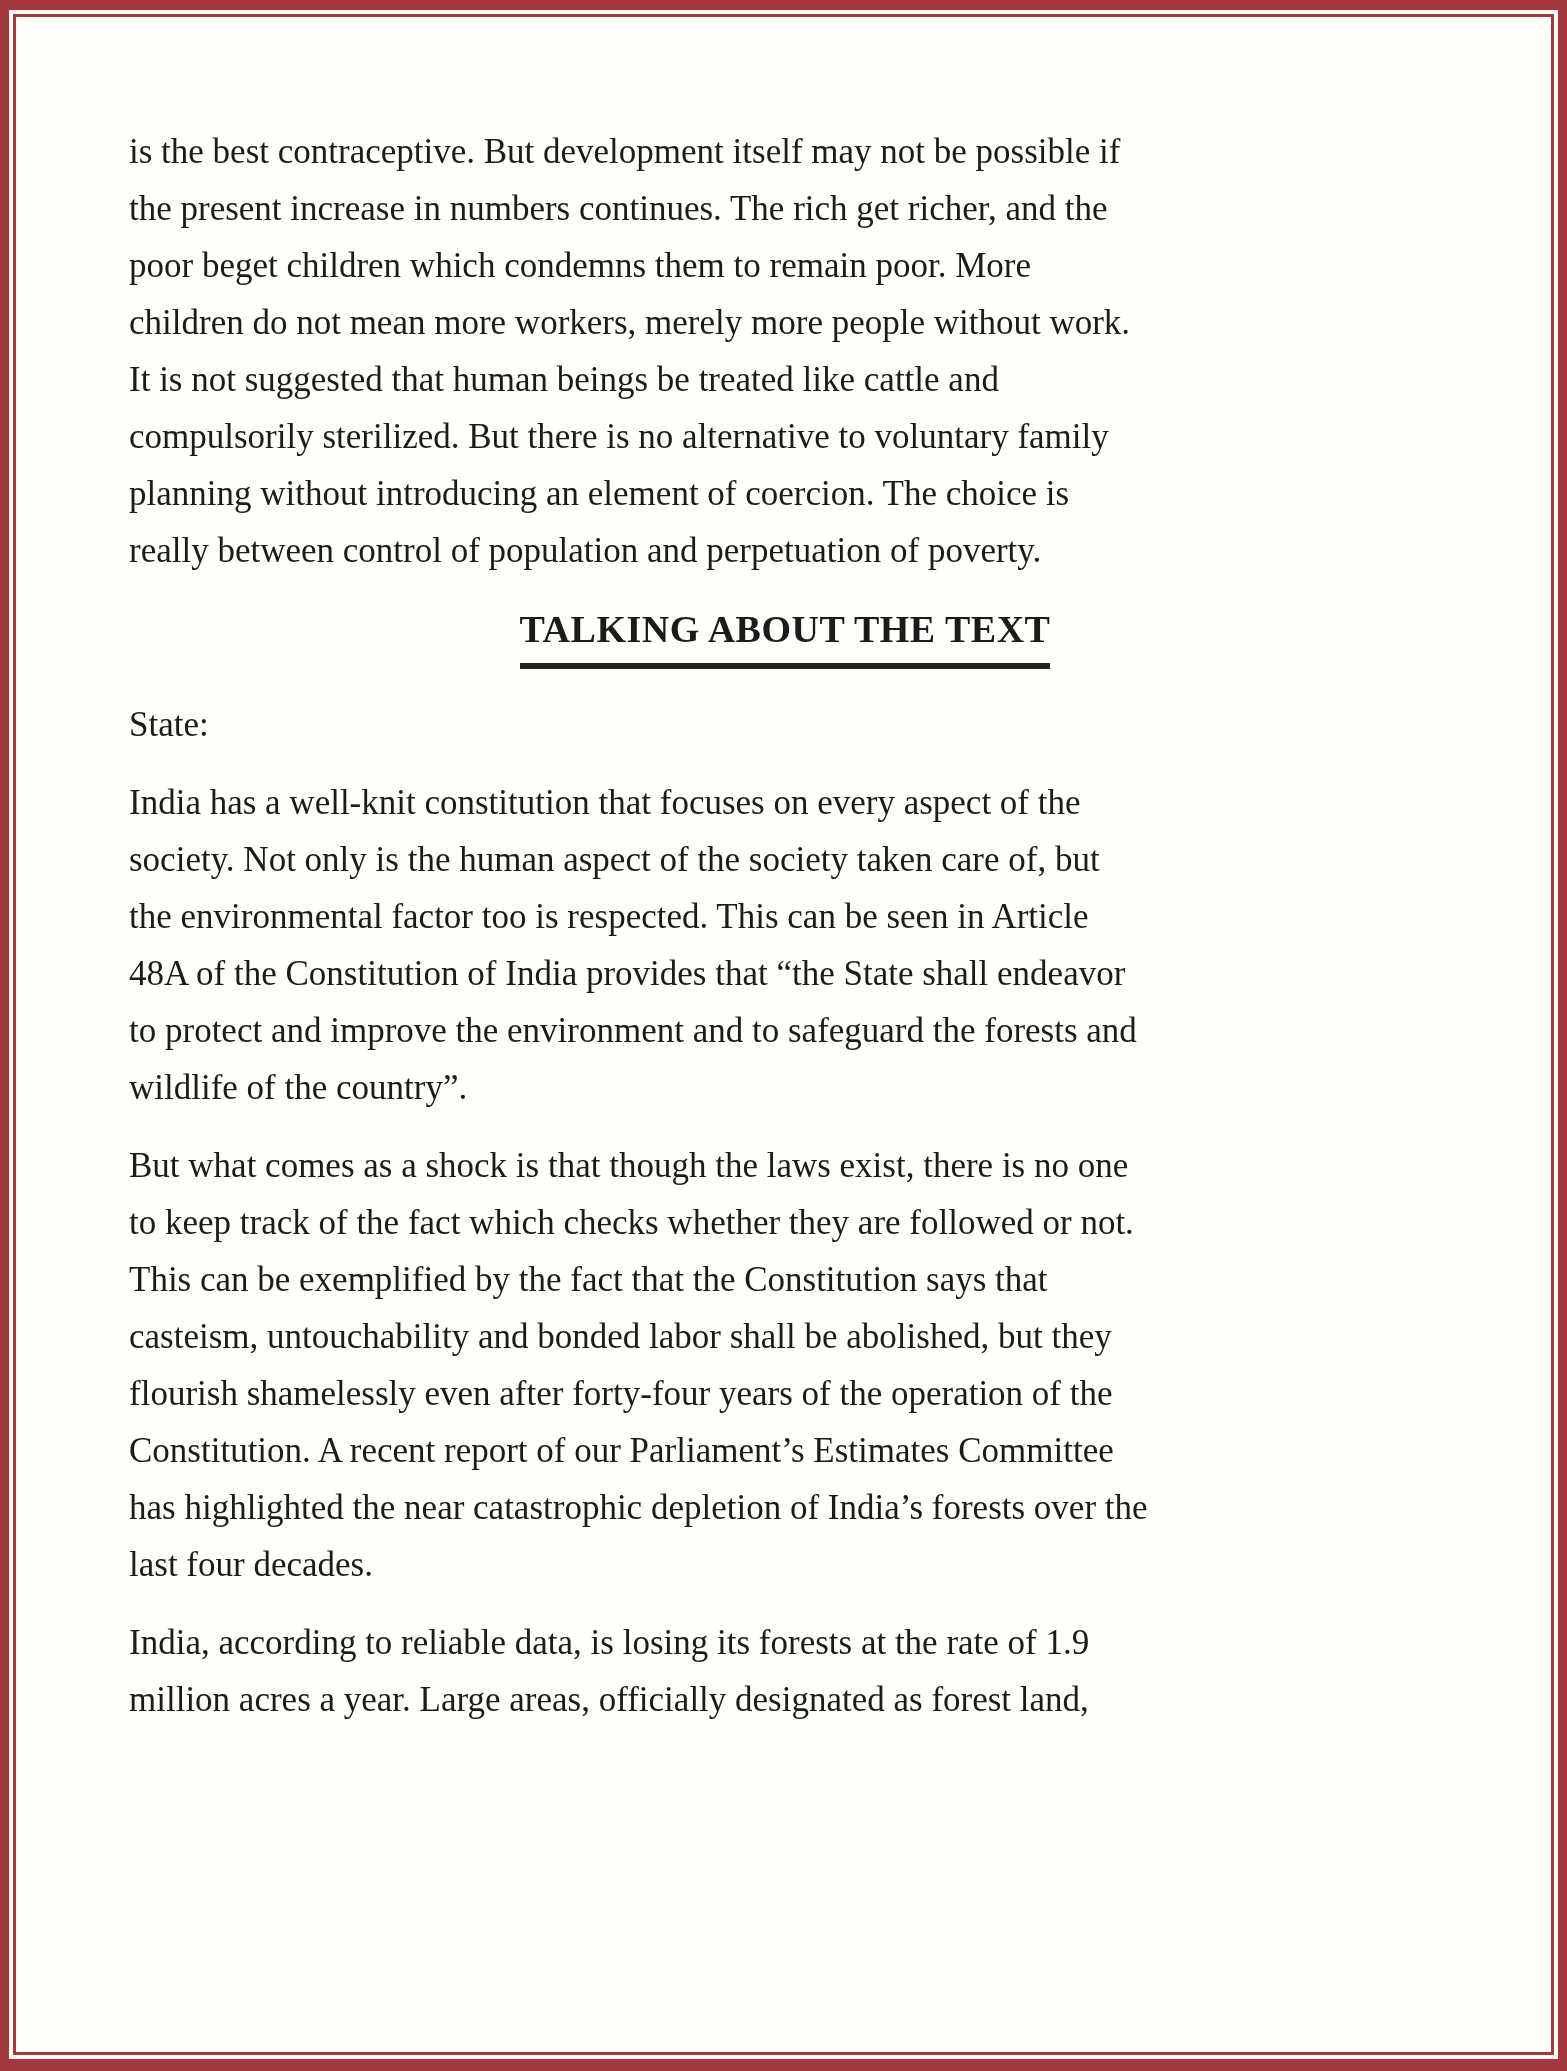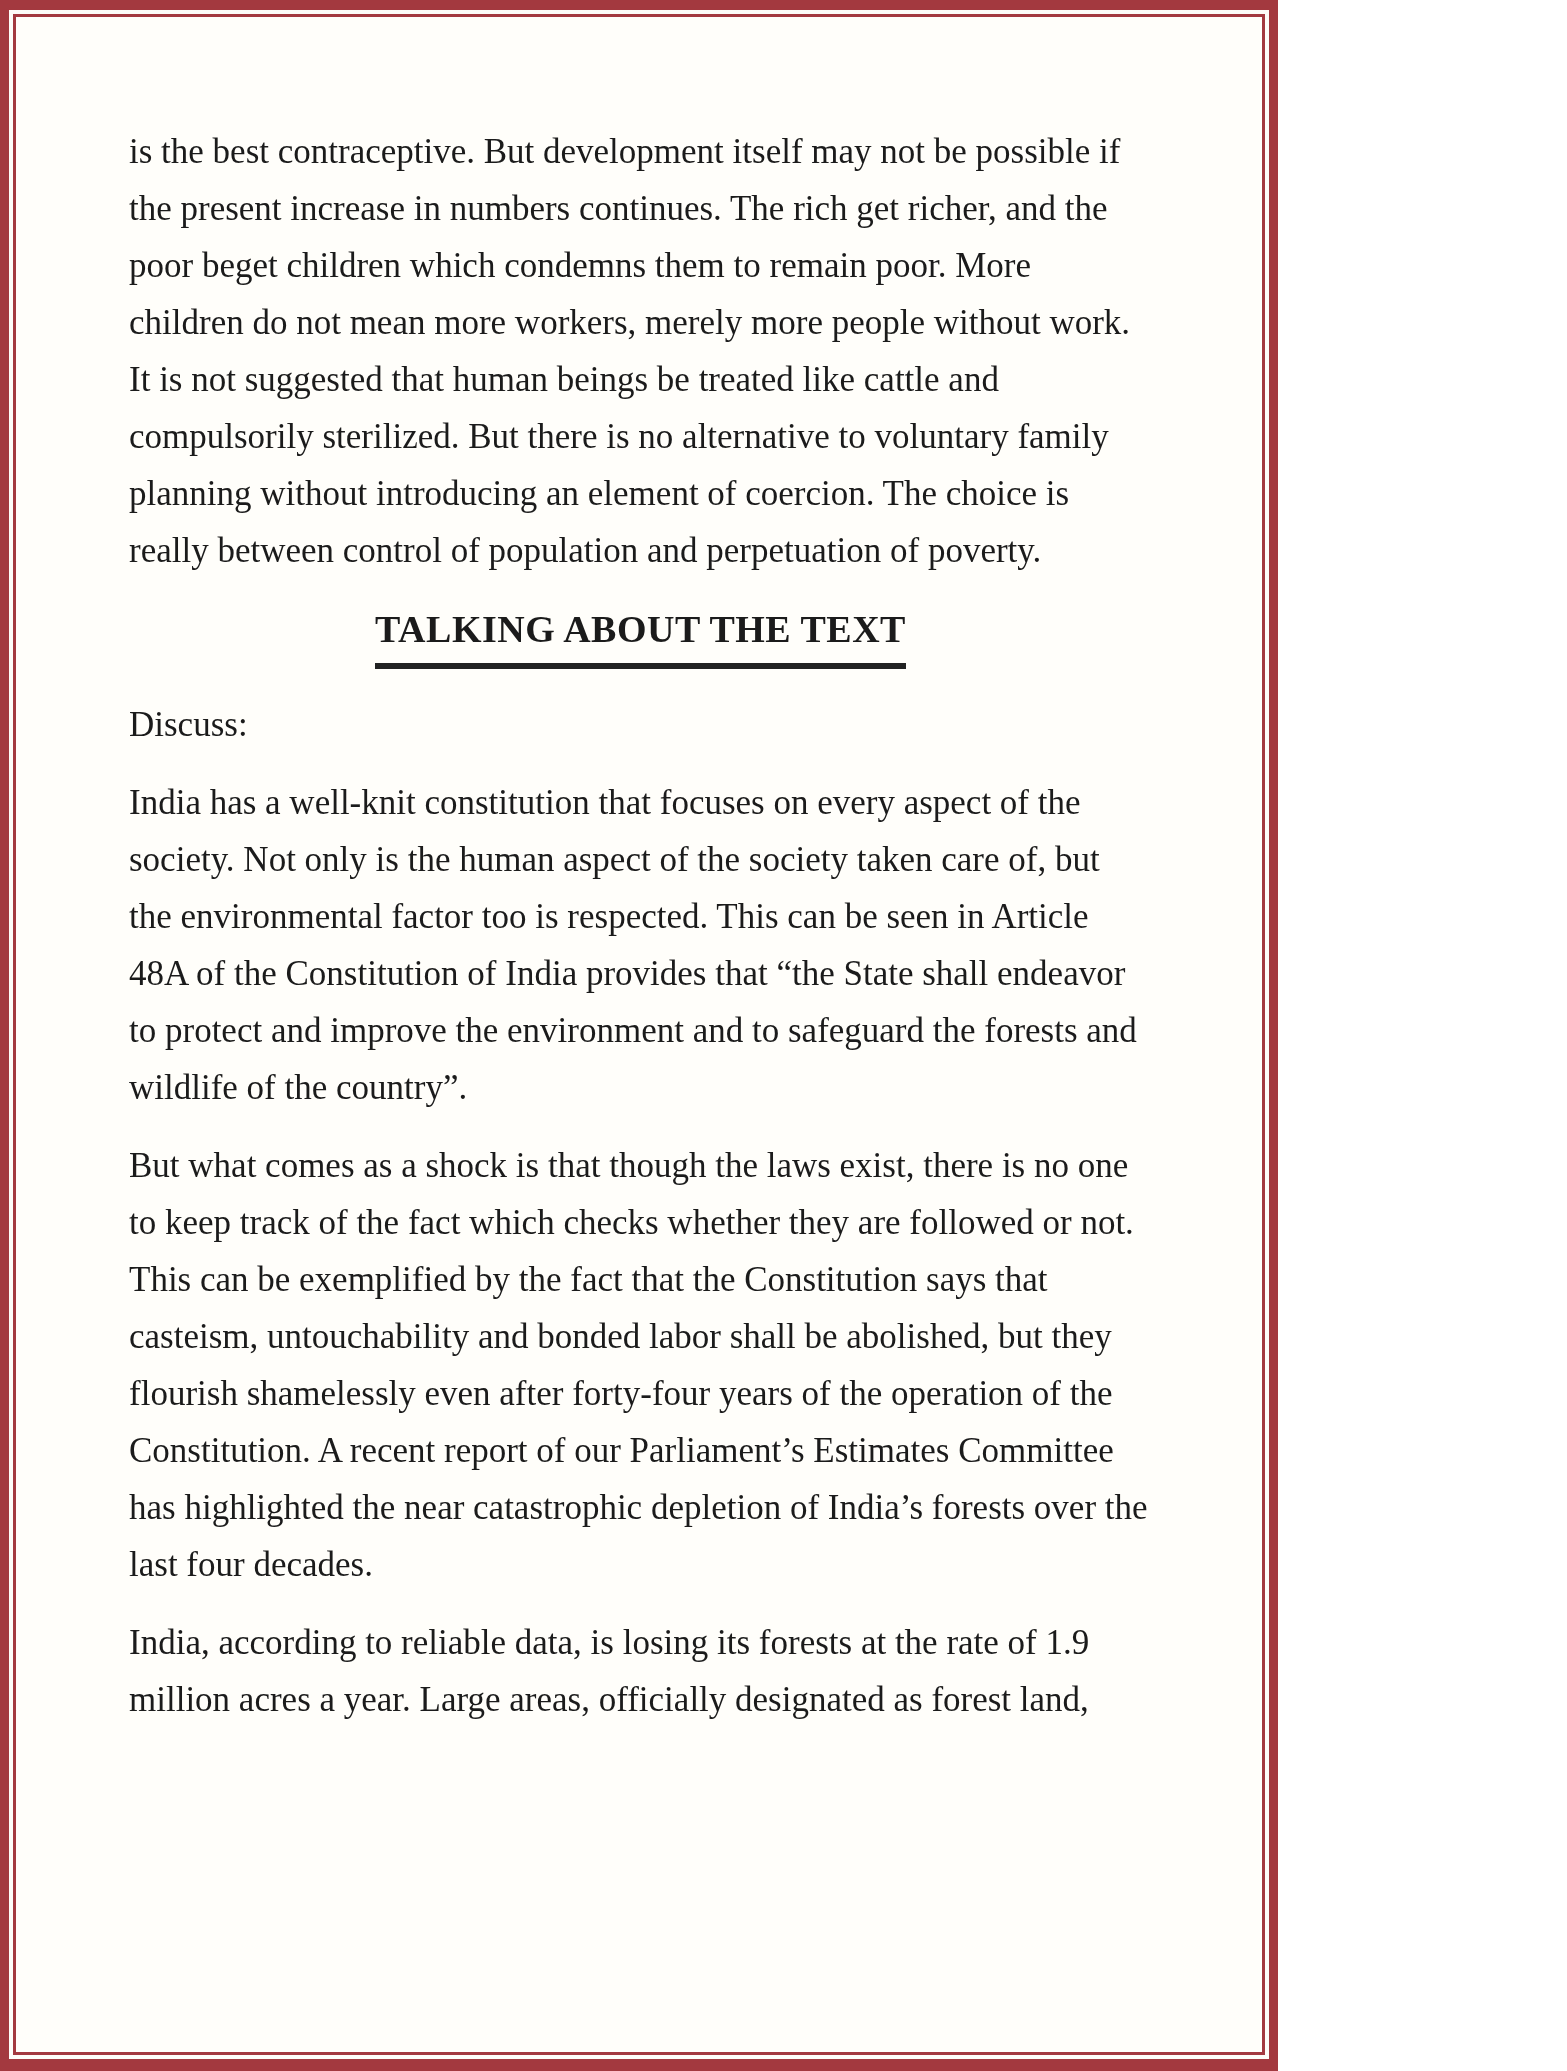--- a/index.html
+++ b/index.html
@@ -1,21 +1,21 @@
 <!DOCTYPE html>
 <html><head>
 <meta charset="utf-8">
 <style>
   html, body {
     margin: 0;
     padding: 0;
     background: #ffffff;
   }
   .page {
-    width: 1278px;
+    width: 1567px;
     height: 2071px;
     box-sizing: border-box;
     background: #a3393f;           
     padding: 10px 9px 12px 9px;
   }
   .frame-gap {
     width: 100%;
     height: 100%;
     box-sizing: border-box;
     background: #fdfcf8;           
@@ -69,21 +69,21 @@
 children do not mean more workers, merely more people without work.
 It is not suggested that human beings be treated like cattle and
 compulsorily sterilized. But there is no alternative to voluntary family
 planning without introducing an element of coercion. The choice is
 really between control of population and perpetuation of poverty.</p>
 
         <h1 class="section-heading"><span class="underlined">TALKING ABOUT THE TEXT</span></h1>
 
 
 
-        <p class="para">Discuss:</p>
+        <p class="para">State:</p>
 
         <p class="para">India has a well-knit constitution that focuses on every aspect of the
 society. Not only is the human aspect of the society taken care of, but
 the environmental factor too is respected. This can be seen in Article
 48A of the Constitution of India provides that “the State shall endeavor
 to protect and improve the environment and to safeguard the forests and
 wildlife of the country”.</p>
 
         <p class="para">But what comes as a shock is that though the laws exist, there is no one
 to keep track of the fact which checks whether they are followed or not.

